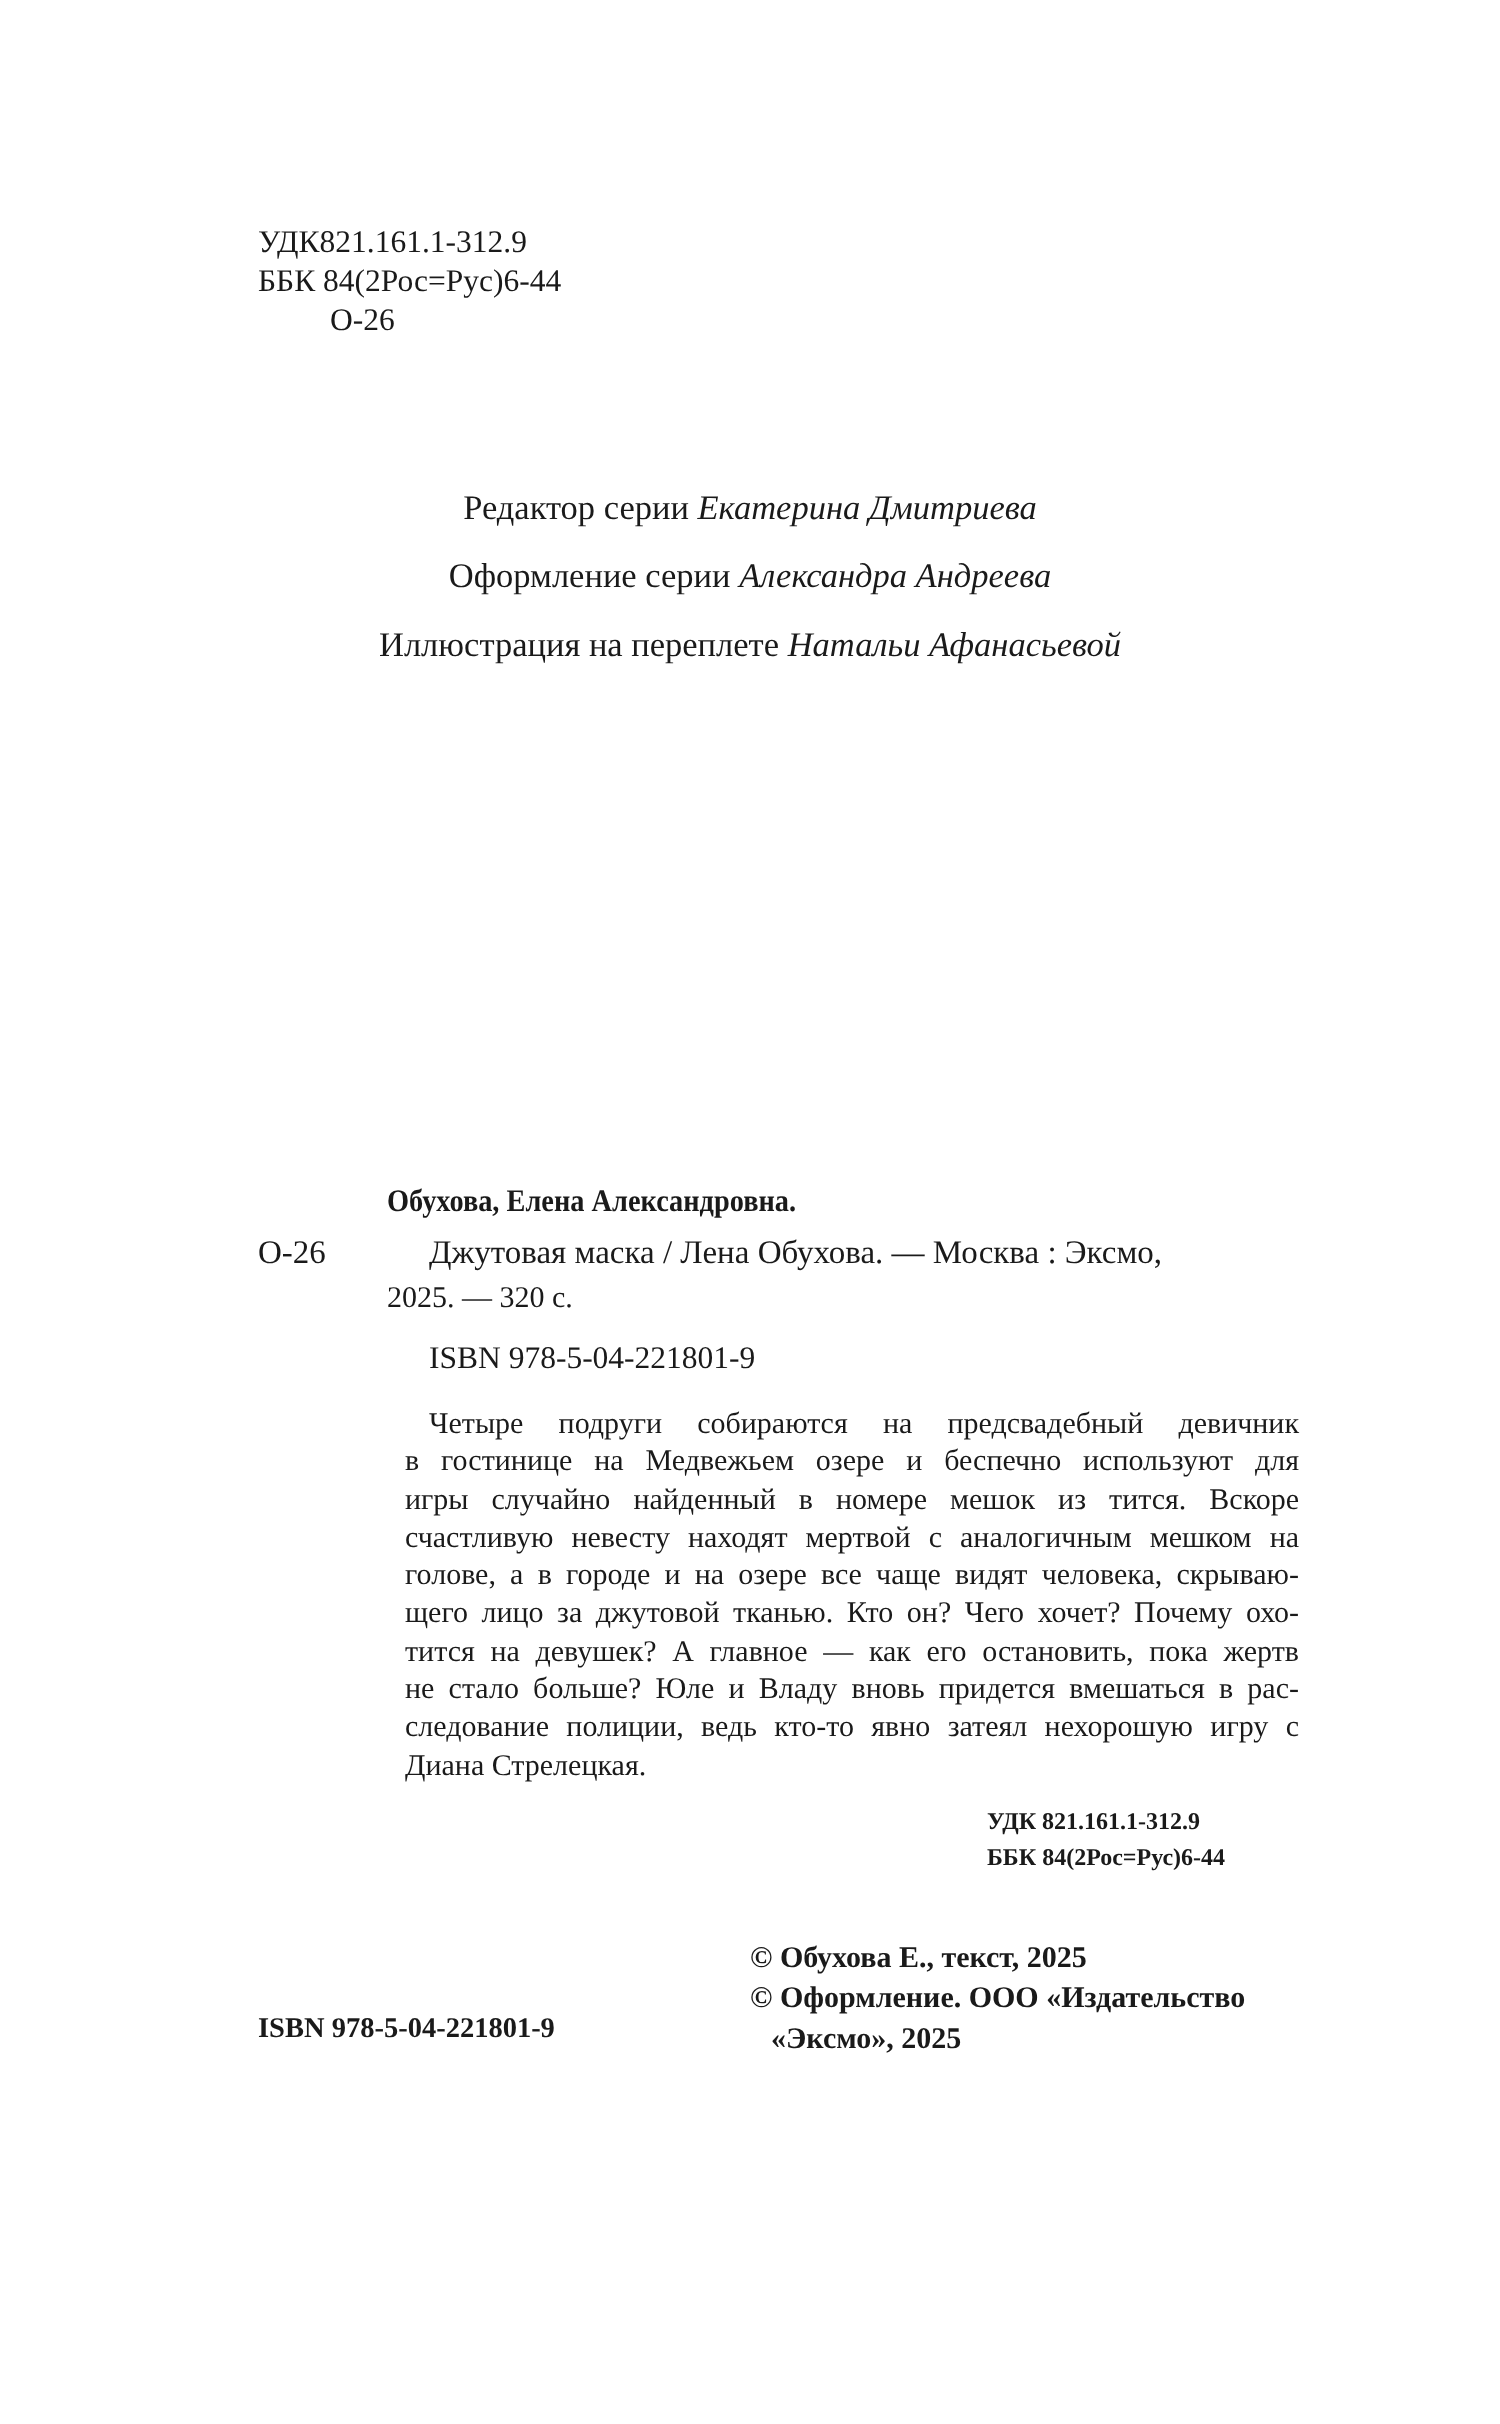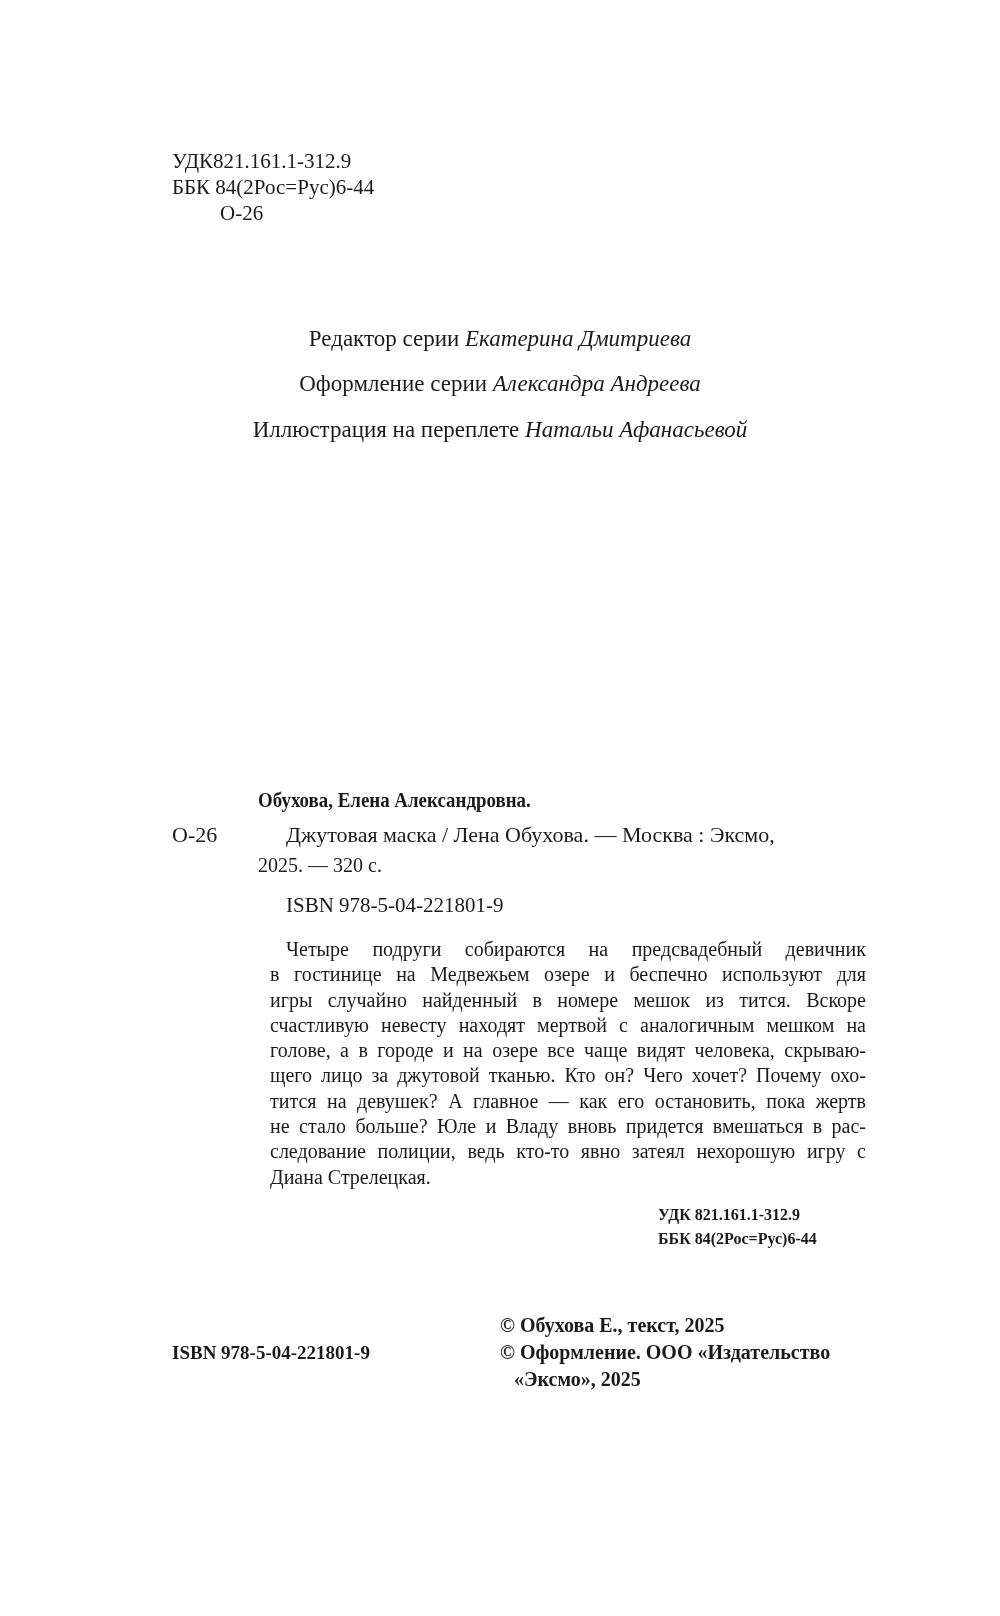--- a/index.html
+++ b/index.html
@@ -12,21 +12,21 @@
   .credits i { font-style: italic; }
   .author { left: 258px; top: 788px; font-size: 21px; font-weight: bold; transform: scaleX(0.9); transform-origin: left; }
   .code-left { left: 172px; top: 822px; font-size: 22px; }
   .title-line { left: 286px; top: 822px; font-size: 22px; width: 580px; text-align: justify; }
   .title-line2 { left: 258px; top: 854px; font-size: 20px; }
   .isbn-main { left: 286px; top: 893px; font-size: 21px; }
   .annotation { left: 270px; top: 937px; width: 596px; font-size: 20px; line-height: 25.3px; white-space: normal; }
   .annotation .ln { display: block; text-align: justify; text-align-last: justify; white-space: nowrap; }
   .annotation .ln.last { text-align-last: left; }
   .bottom-codes { left: 658px; top: 1203px; font-size: 16px; font-weight: bold; line-height: 24px; }
-  .copyright { left: 500px; top: 1292px; font-size: 20px; font-weight: bold; line-height: 27px; margin-top: 20px; }
+  .copyright { left: 500px; top: 1292px; font-size: 20px; font-weight: bold; line-height: 27px; }
   .copyright .cont { padding-left: 14px; }
   .isbn-bottom { left: 172px; top: 1342px; font-size: 19px; font-weight: bold; }
 </style>
 </head>
 <body>
 
 <div class="abs top-codes">
   <div>УДК821.161.1-312.9</div>
   <div>ББК 84(2Рос=Рус)6-44</div>
   <div class="indent">О-26</div>

